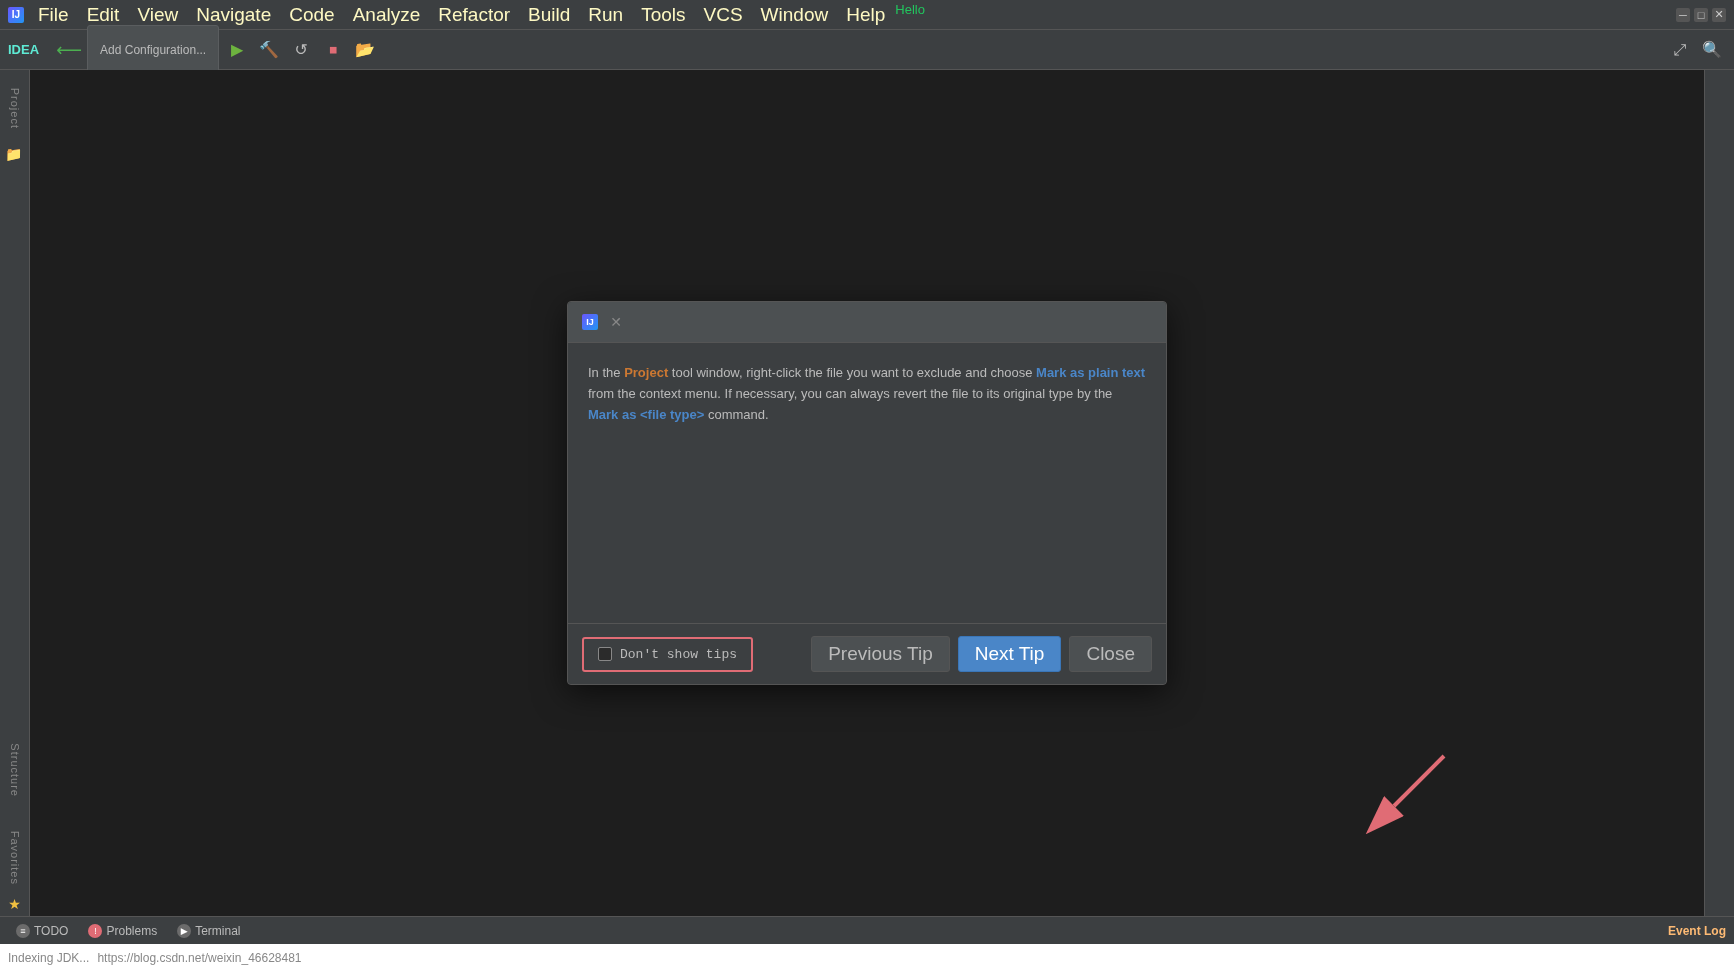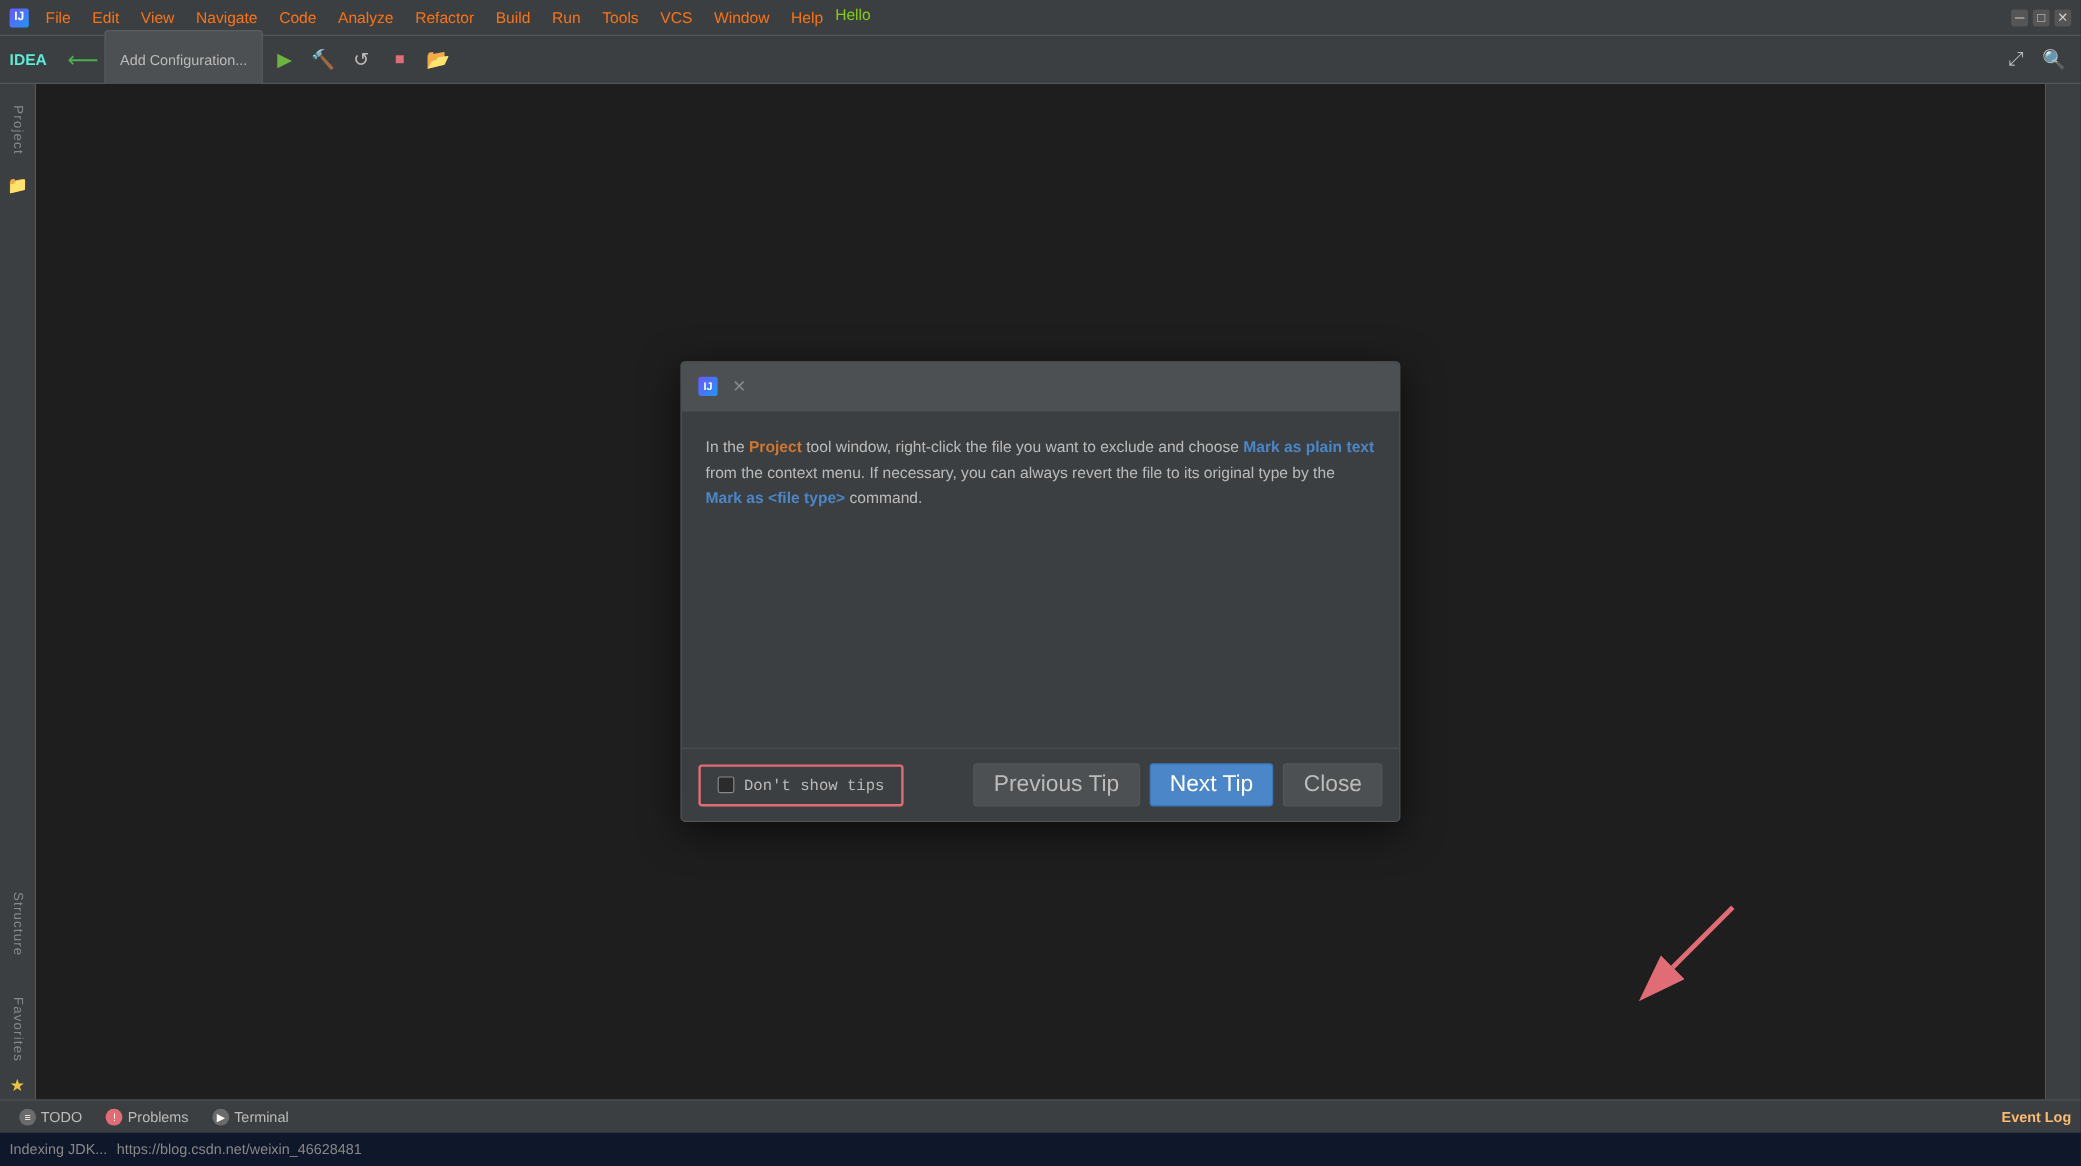--- a/index.html
+++ b/index.html
@@ -36,32 +36,32 @@
       color: white;
       font-weight: bold;
     }
     .menu-bar {
       display: flex;
       gap: 2px;
       flex: 1;
     }
     .menu-item {
       padding: 2px 8px;
-      color: #f97316;
-      cursor: pointer;
-      border-radius: 3px;
-      font-size: 13px;
+      color: #fef9c3;
+      cursor: pointer;
+      border-radius: 3px;
+      font-size: 19px;
     }
     .title-bar-right {
       display: flex;
       gap: 4px;
       align-items: center;
     }
     .title-bar-hello {
-      color: #84cc16;
+      color: #22c55e;
       font-size: 13px;
       margin-right: 8px;
     }
     .win-btn {
       width: 14px;
       height: 14px;
       border: none;
       cursor: pointer;
       border-radius: 2px;
       background: #555;
@@ -221,21 +221,21 @@
     }
     .status-text {
       font-size: 12px;
       color: #fdba74;
       font-weight: bold;
     }
 
     
     .status-bar {
       height: 28px;
-      background: #0f172a;
+      background: #ffffff;
       display: flex;
       align-items: center;
       padding: 0 8px;
       gap: 8px;
     }
     .status-item {
       font-size: 12px;
       color: #888;
     }
 

